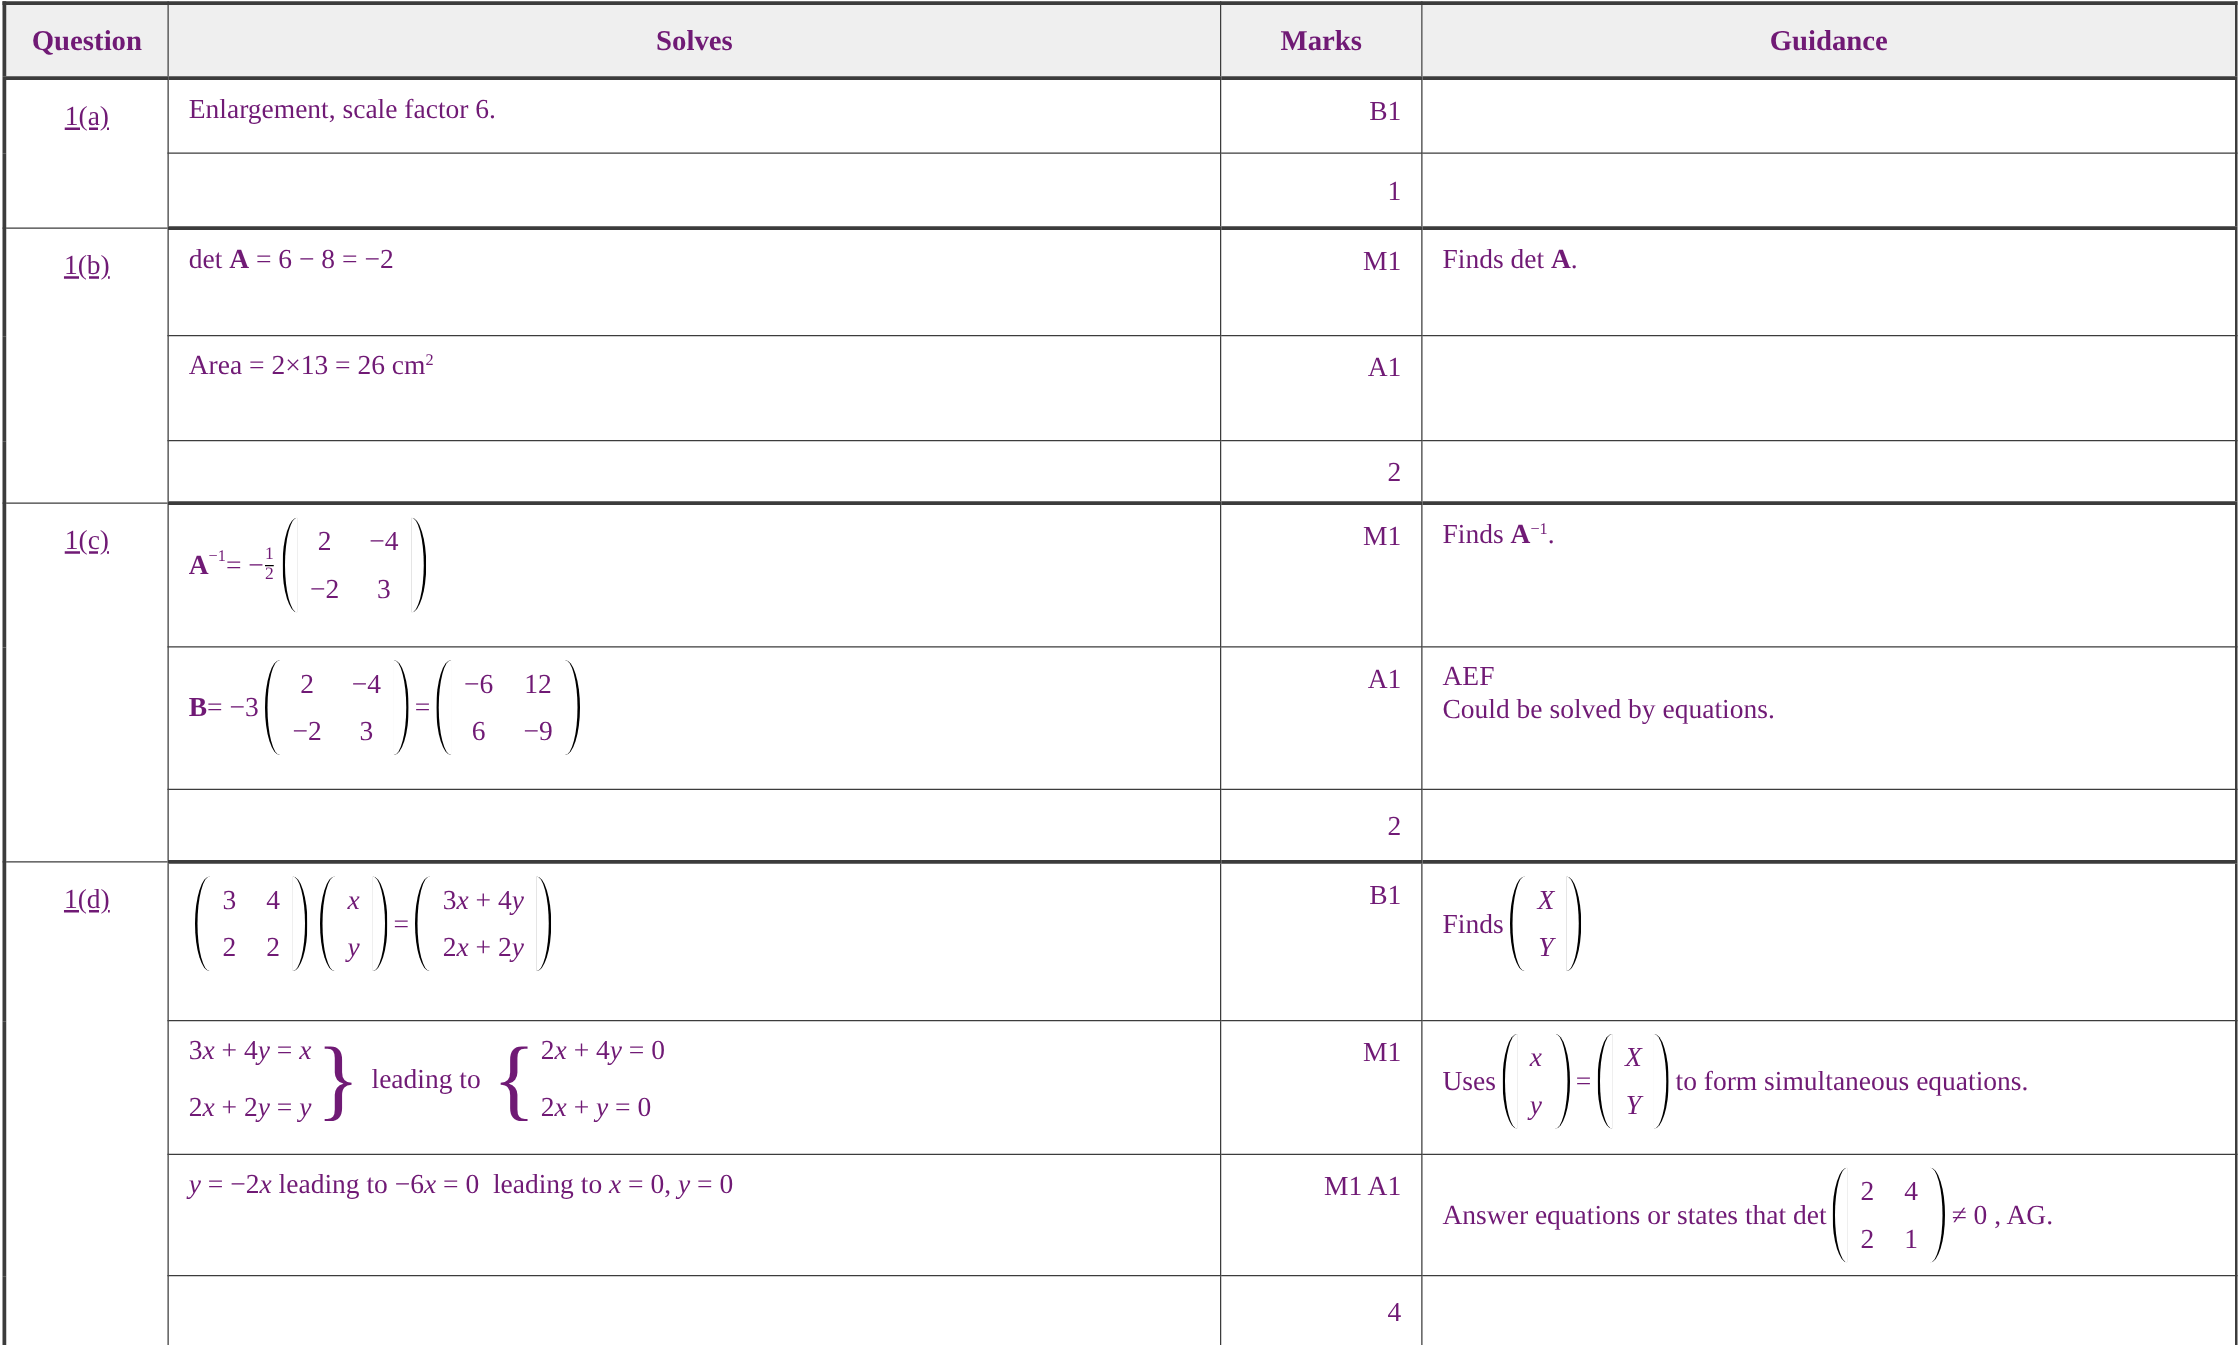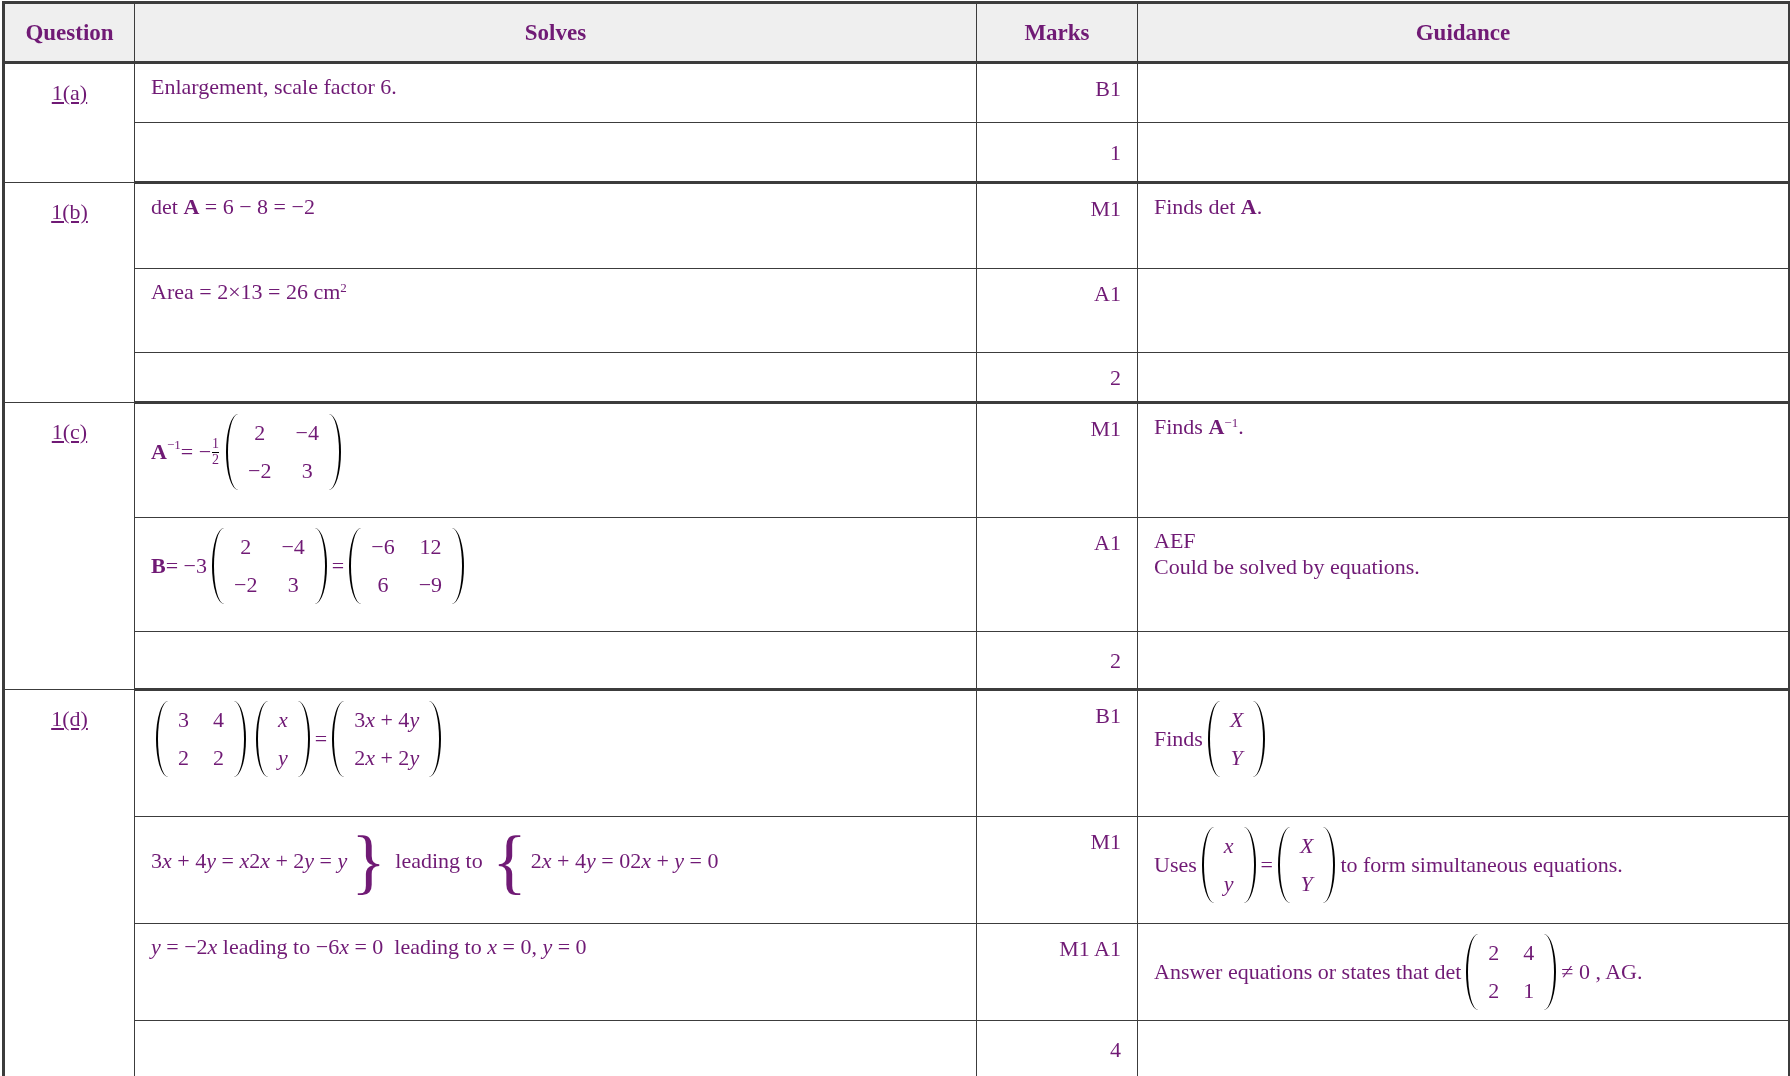--- a/index.html
+++ b/index.html
@@ -25,21 +25,21 @@
   .pl{width:10px;align-self:stretch;border-left:2px solid #000;
       border-radius:100% 0 0 100% / 50% 0 0 50%;}
   .pr{width:10px;align-self:stretch;border-right:2px solid #000;
       border-radius:0 100% 100% 0 / 0 50% 50% 0;}
   .cells{display:grid;row-gap:12px;text-align:center;padding:6px 10px;}
   .c2{grid-template-columns:auto auto;column-gap:24px;}
   .c1{grid-template-columns:auto;}
   .frac{display:inline-flex;flex-direction:column;font-size:14px;line-height:1.05;
         text-align:center;margin:0 2px 0 1px;}
   .frac .den{border-top:1.5px solid #000;}
-  .stack{display:inline-flex;flex-direction:row;row-gap:20px;}
+  .stack{display:inline-flex;flex-direction:column;row-gap:20px;}
   .brace{font-size:72px;line-height:0.95;font-weight:400;margin:0 4px;}
   .gap{white-space:pre;}
   i{font-style:italic;}
 </style>
 </head>
 <body>
 
 <div class="page">
 <table class="ms">
   <colgroup>

